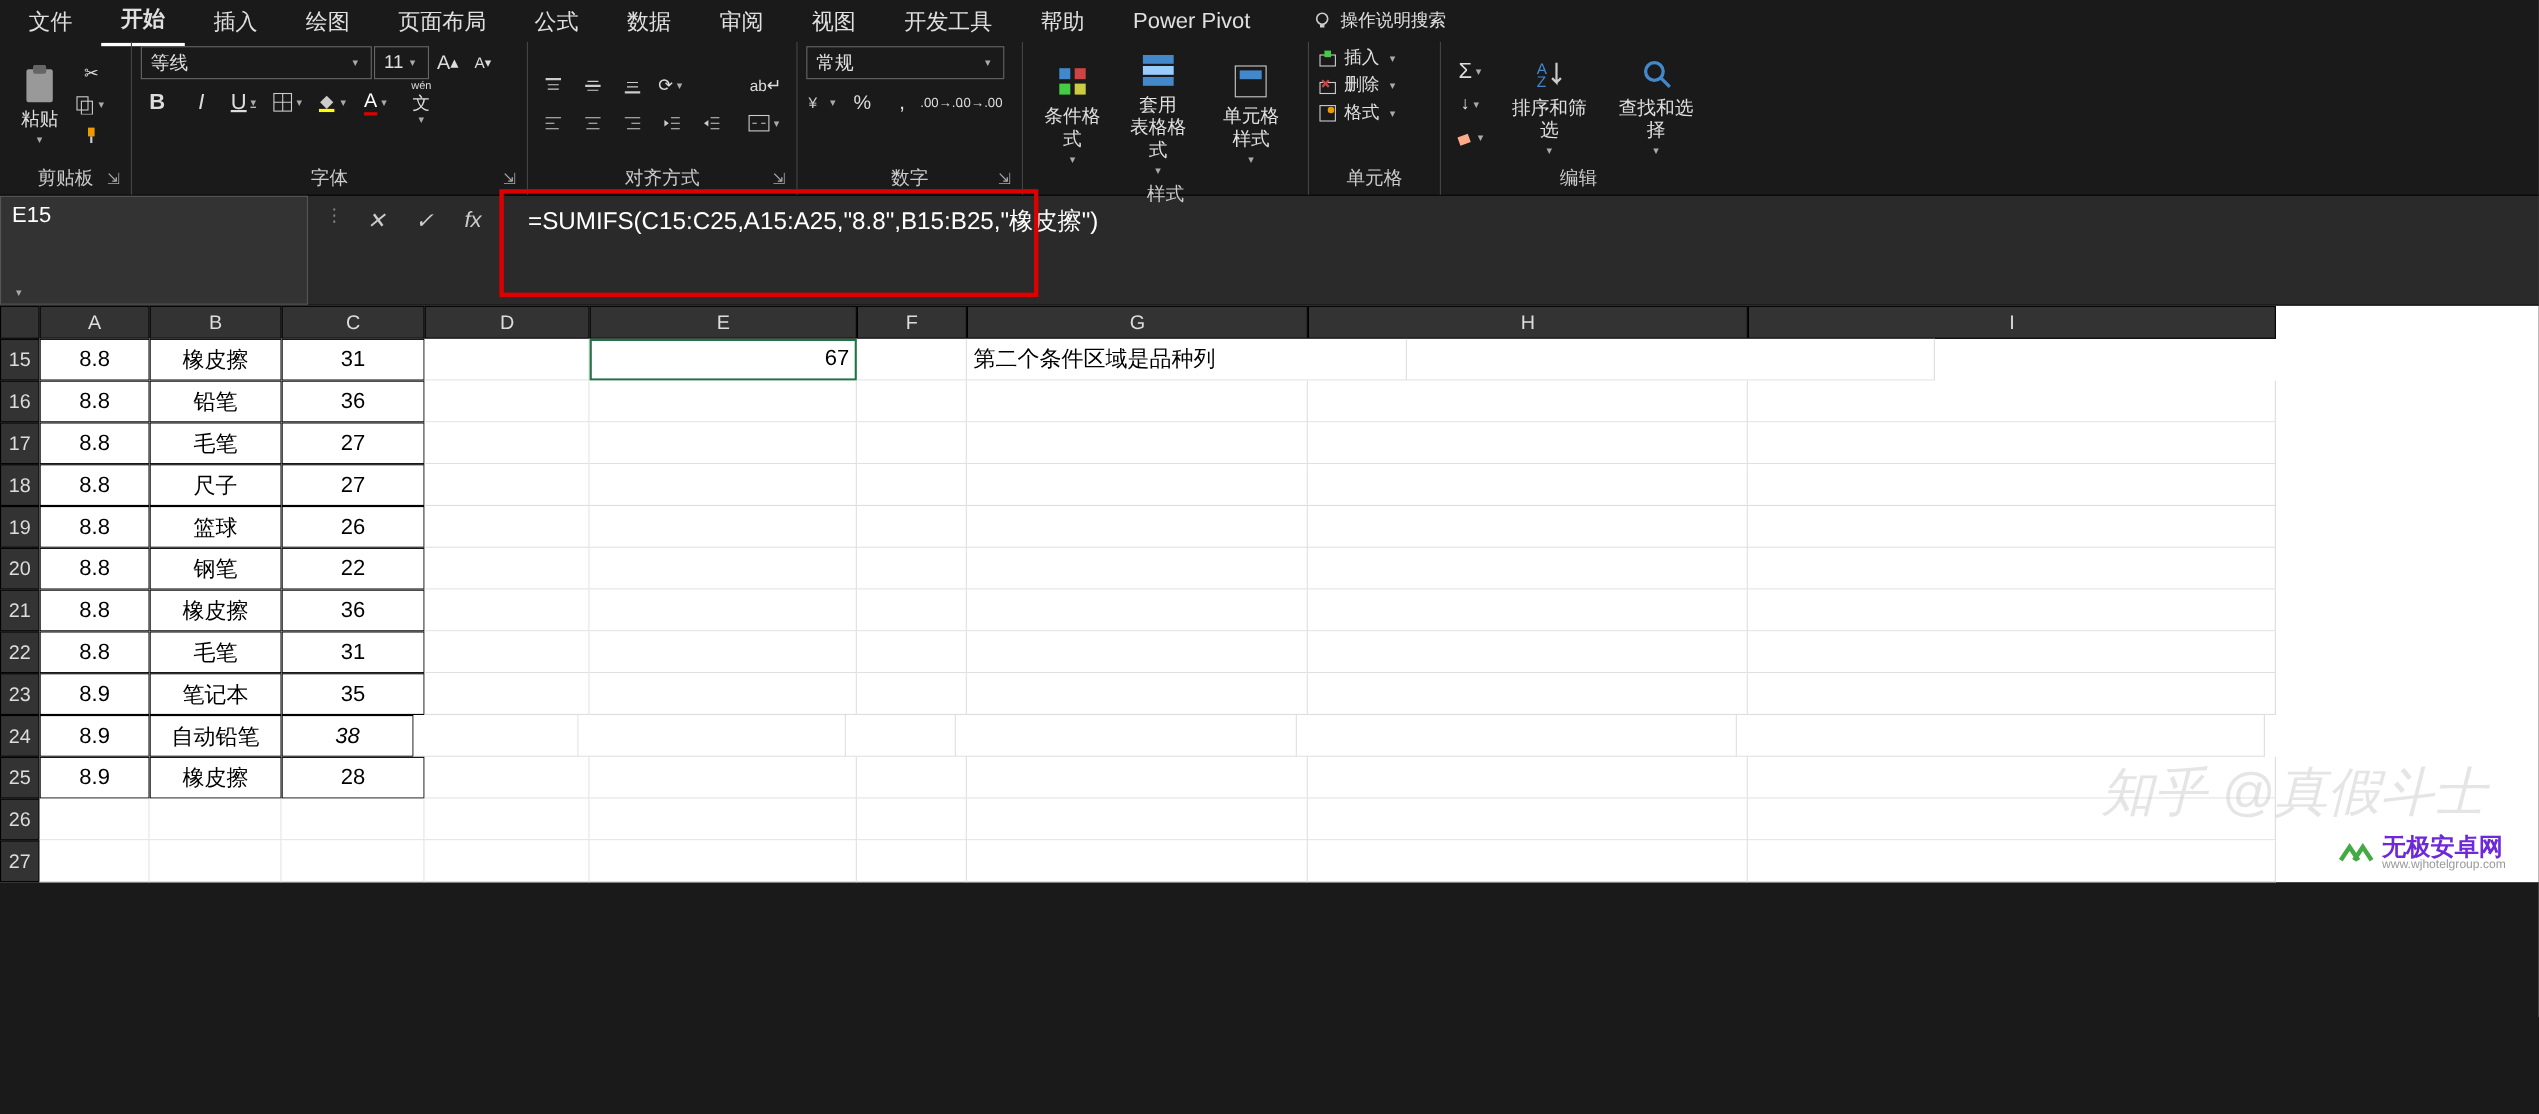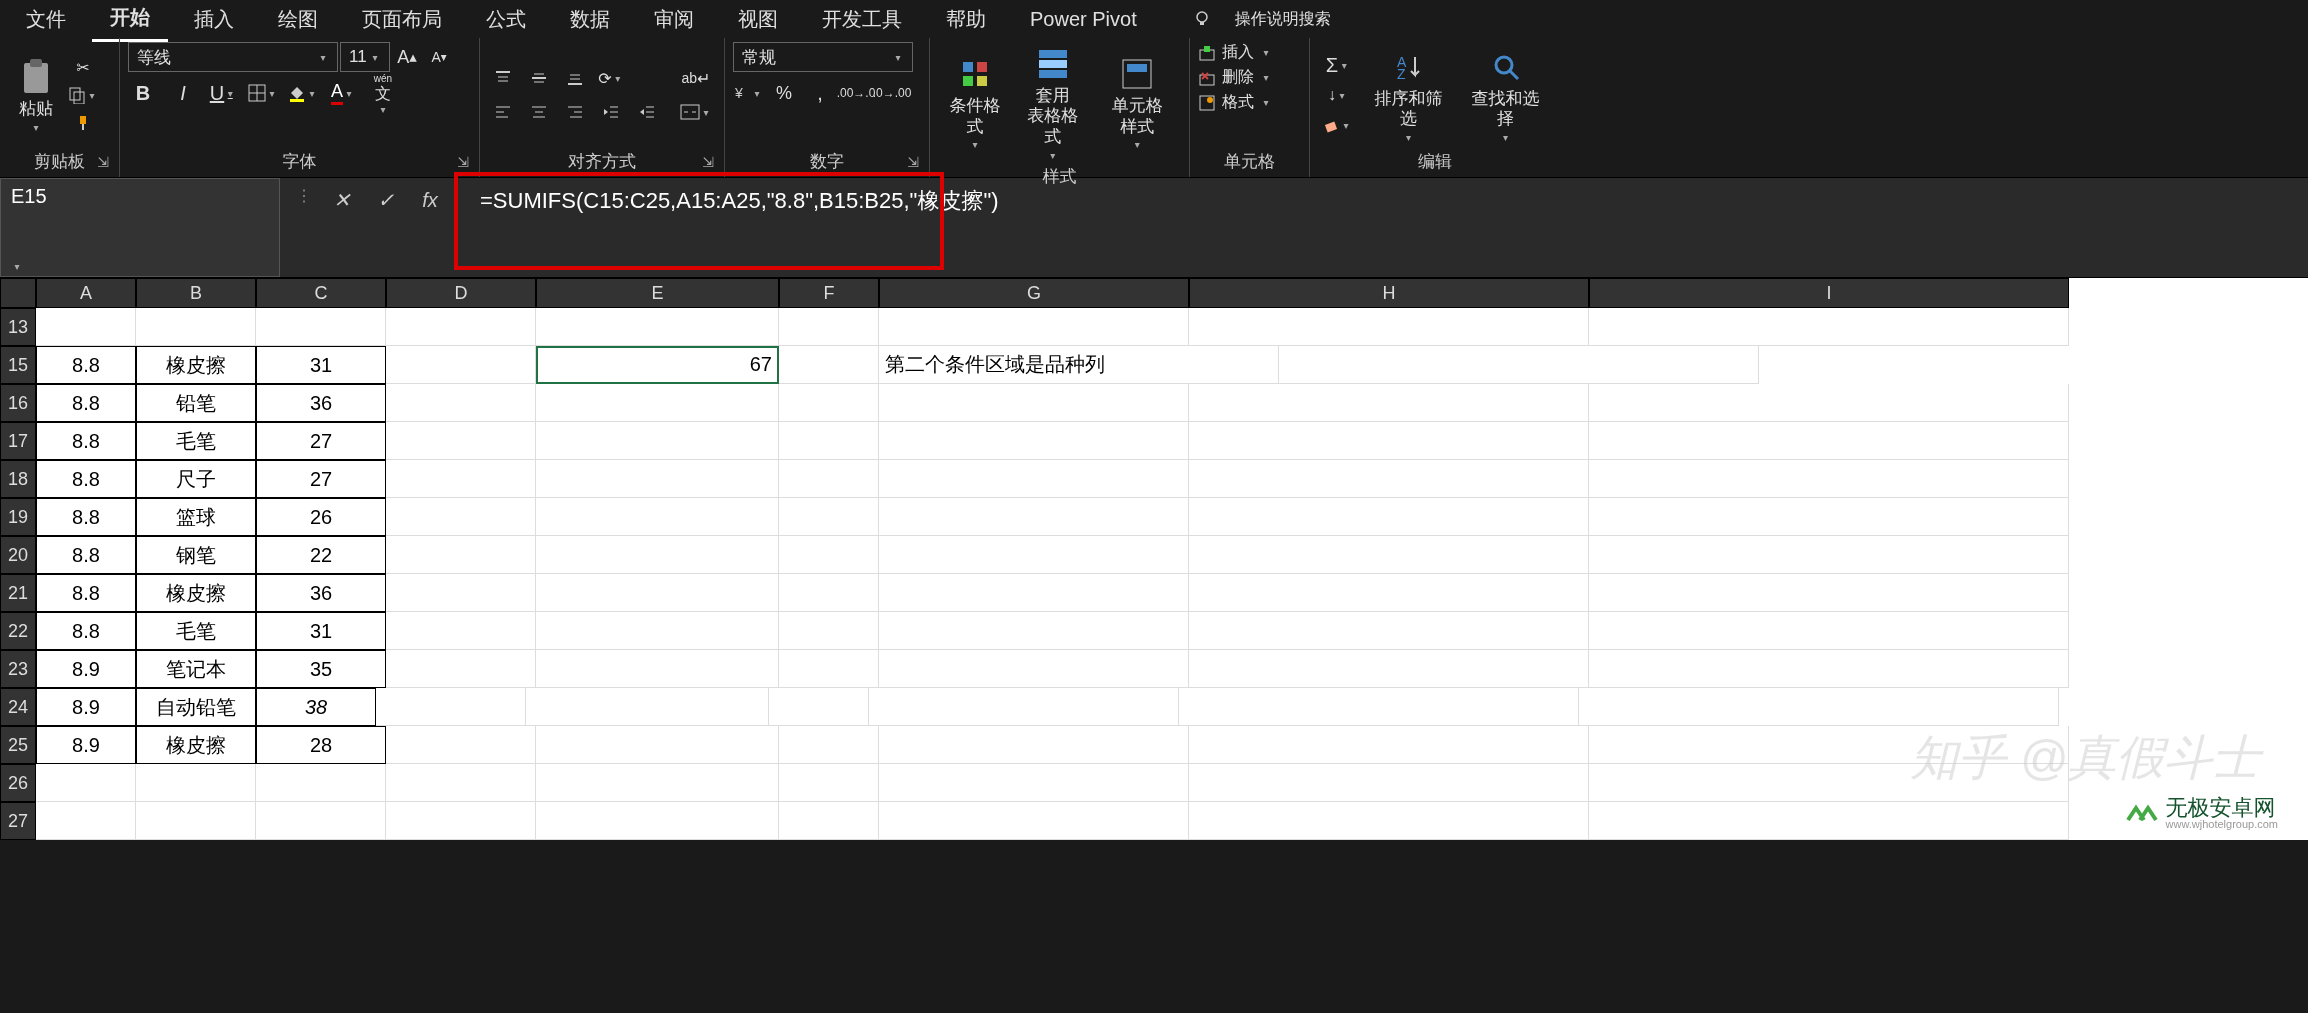--- a/index.html
+++ b/index.html
@@ -2,21 +2,21 @@
 <html><head>
 <meta charset="utf-8">
 <style>
 * { box-sizing: border-box; margin: 0; padding: 0; font-family: "Microsoft YaHei", "SimSun", sans-serif; }
 body { background: #1a1a1a; color: #e0e0e0; width: 2308px; height: 1013px; overflow: hidden; }
 
 
 .tab-bar { display: flex; align-items: center; height: 38px; background: #1a1a1a; padding: 0 8px; gap: 8px; }
 .tab { padding: 8px 18px; color: #e0e0e0; font-size: 20px; cursor: pointer; }
 .tab.active { border-bottom: 3px solid #fff; font-weight: bold; }
-.tell-me { display: flex; align-items: center; gap: 24px; margin-left: 30px; }
+.tell-me { display: flex; align-items: center; gap: 8px; margin-left: 30px; }
 
 
 .ribbon { display: flex; height: 140px; background: #1a1a1a; border-bottom: 1px solid #000; }
 .group { display: flex; flex-direction: column; border-right: 1px solid #444; padding: 4px 8px 2px 8px; }
 .group-content { flex: 1; display: flex; align-items: center; gap: 4px; }
 .group-label { display: flex; justify-content: center; align-items: center; font-size: 17px; color: #ccc; padding: 2px 0; position: relative; }
 .group-launcher { position: absolute; right: 2px; font-size: 14px; color: #aaa; }
 
 .big-btn { display: flex; flex-direction: column; align-items: center; justify-content: center; padding: 4px 10px; gap: 4px; }
 .big-btn .icon { width: 36px; height: 36px; display: flex; align-items: center; justify-content: center; }
@@ -465,32 +465,20 @@
         <div class="col-header" style="width: 150px;">D</div>
         <div class="col-header" style="width: 243px;">E</div>
         <div class="col-header" style="width: 100px;">F</div>
         <div class="col-header" style="width: 310px;">G</div>
         <div class="col-header" style="width: 400px;">H</div>
         <div class="col-header" style="width: 480px;">I</div>
       </div>
   </div>
   <div class="grid-body" id="gridbody">
       <div class="grid-row">
-        <div class="row-header">13</div>
-        <div class="cell" style="width: 100px;"></div>
-        <div class="cell" style="width: 120px;"></div>
-        <div class="cell" style="width: 130px;"></div>
-        <div class="cell" style="width: 150px;"></div>
-        <div class="cell" style="width: 243px;"></div>
-        <div class="cell" style="width: 100px;"></div>
-        <div class="cell" style="width: 310px;"></div>
-        <div class="cell" style="width: 400px;"></div>
-        <div class="cell" style="width: 480px;"></div>
-      </div>
-      <div class="grid-row">
         <div class="row-header">15</div>
         <div class="cell bordered center" style="width: 100px;">8.8</div>
         <div class="cell bordered center" style="width: 120px;">橡皮擦</div>
         <div class="cell bordered center" style="width: 130px;">31</div>
         <div class="cell" style="width: 150px;"></div>
         <div class="cell right selected-cell" style="width: 243px; padding-left: 18px;">67</div>
         <div class="cell" style="width: 100px;"></div>
         <div class="cell" style="width: 400px;">第二个条件区域是品种列</div>
         <div class="cell" style="width: 480px;"></div>
       </div>
@@ -641,17 +629,17 @@
     </div>
 
   <div class="watermark">知乎 @真假斗士</div>
   <div class="watermark2">
     <span>
         <svg width="36" height="28">
           <path d="M4 20 L12 8 L20 20 M16 20 L24 8 L32 20" stroke="#4a4" stroke-width="4" fill="none"></path>
         </svg>
       </span>
     <div style="display:flex;flex-direction:column;line-height:1">
-      <span style="font-weight:normal;color:#14532d">无极安卓网</span>
+      <span style="font-weight:bold;color:#6d28d9">无极安卓网</span>
       <span style="font-size:11px;color:#999">www.wjhotelgroup.com</span>
     </div>
   </div>
 </div>
 
 </body></html>

